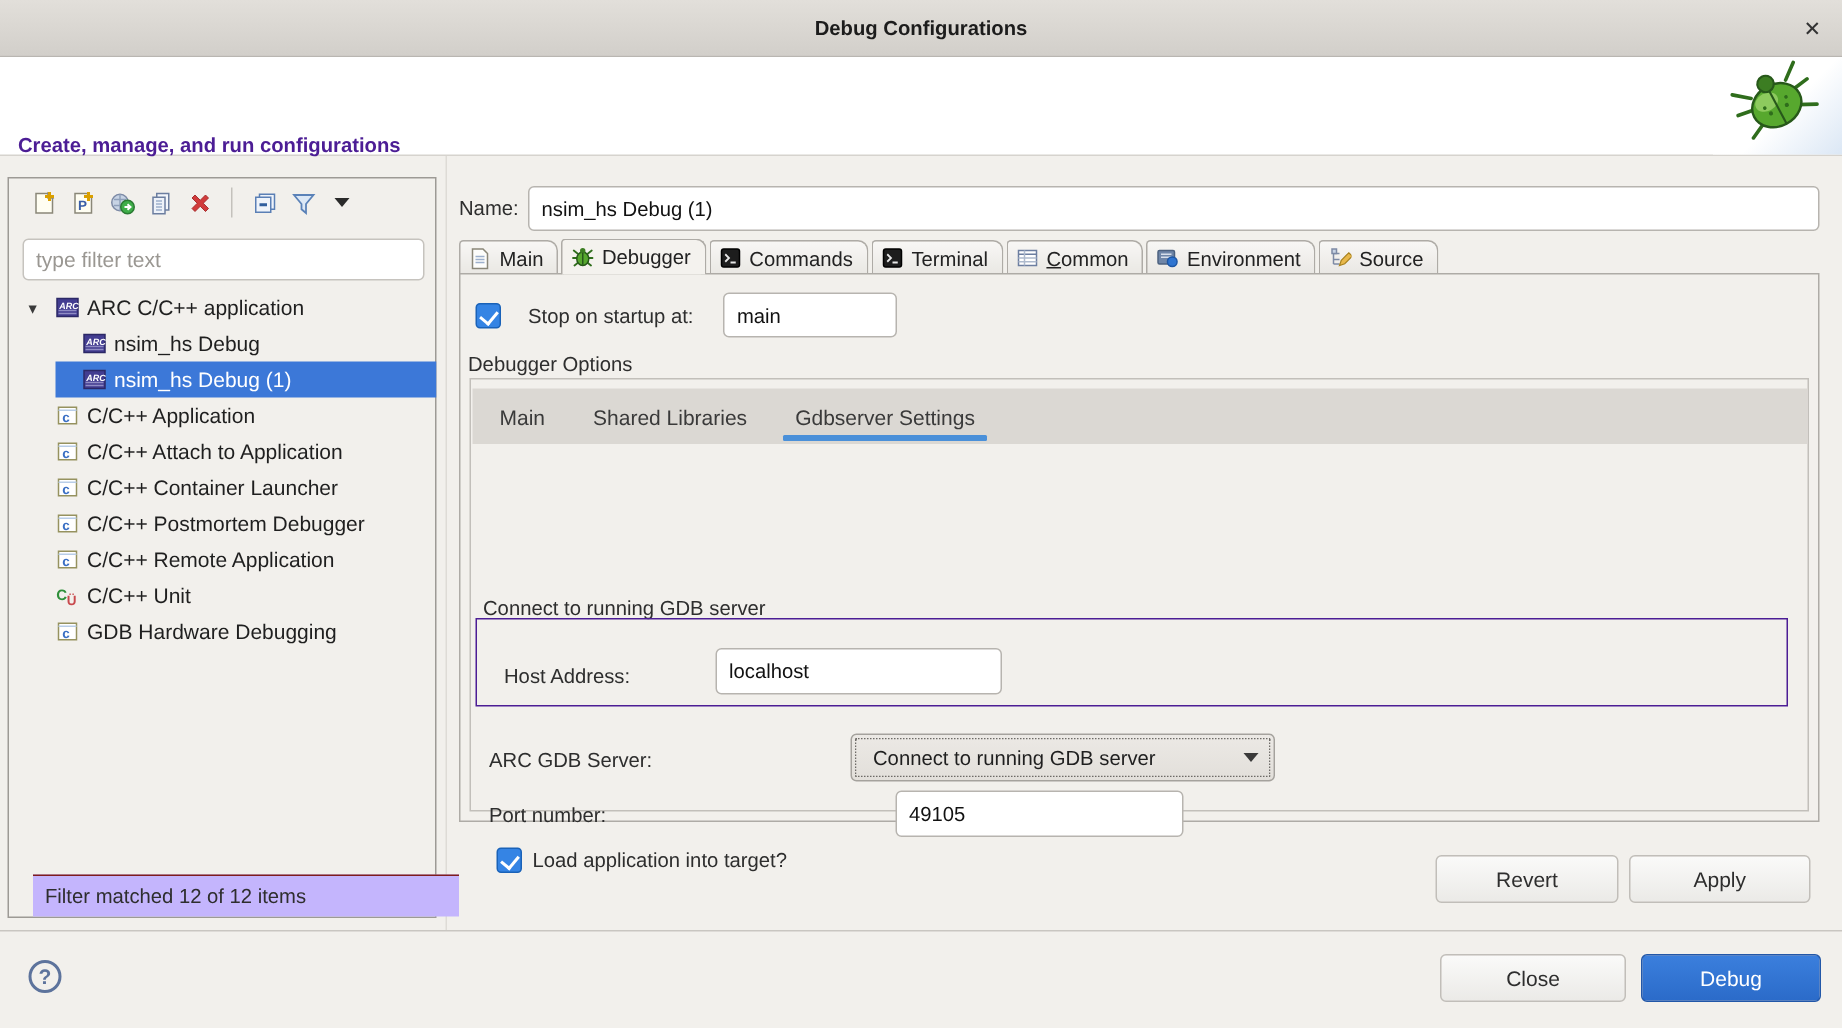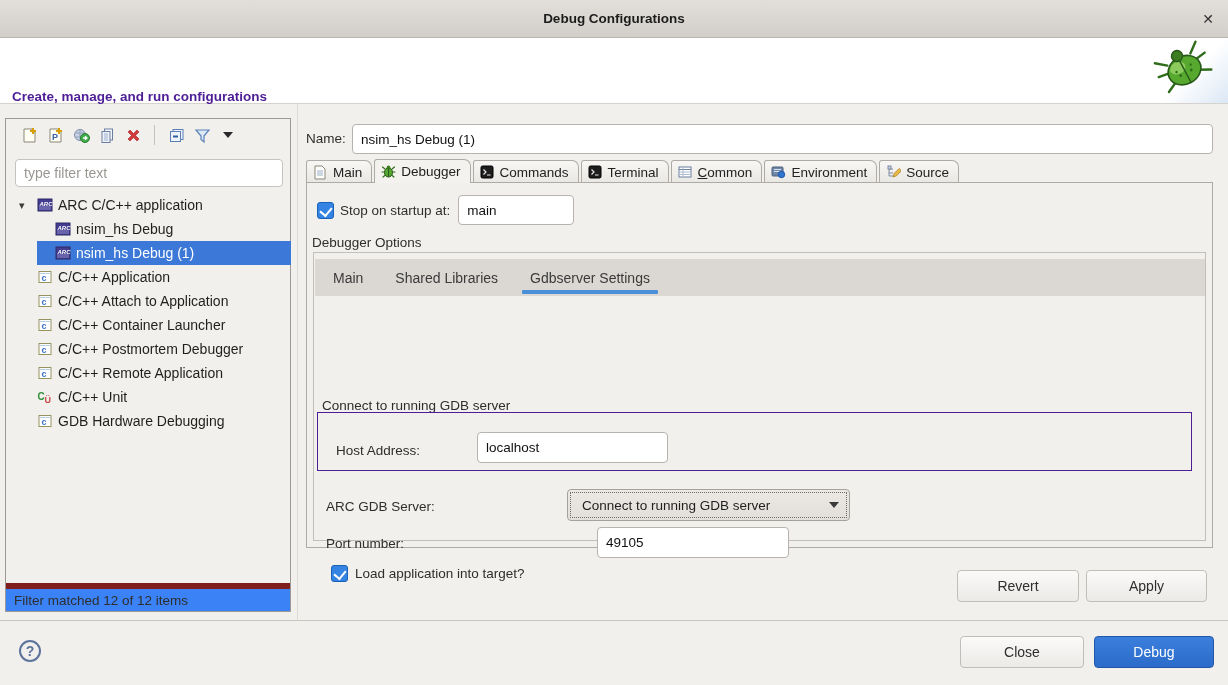--- a/index.html
+++ b/index.html
@@ -56,23 +56,23 @@
   .row-inner { display:flex; align-items:center; height:24px; flex:1; padding-right:4px; }
   .lvl0 .row-inner { margin-left:12px; }
   .lvl1 .row-inner { margin-left:30px; }
   .arrow-slot { width:18px; text-align:left; font-size:11px; color:#3a3a3a; flex:0 0 18px; }
   .ticon { width:16px; height:16px; flex:0 0 16px; margin-right:5px; display:flex; }
   .tlabel { white-space:nowrap; font-size:14px; color:#1f1f1f; }
   .tree-row.selected .row-inner { background:#3c78d8; }
   .tree-row.selected .tlabel { color:#ffffff; }
 
   .sb-status {
-    position:absolute; left:0; bottom:0; width:100%; height:28px;
-    border-top:6px solid #7f1d1d; display:flex; align-items:center; padding-left:8px;
-    font-size:13.5px; color:#2e2e2e; background:#3b82f6;
+    position:absolute; left:16px; bottom:0; width:100%; height:28px;
+    border-top:1px solid #7f1d1d; display:flex; align-items:center; padding-left:8px;
+    font-size:13.5px; color:#2e2e2e; background:#c4b5fd;
   }
 
   
   .name-label { left:306px; top:131px; font-size:13.5px; color:#2e2e2e; }
   .name-field {
     left:352px; top:124px; width:861px; height:30px;
     border:1px solid #b7b4af; border-radius:4px; background:#fff;
     font-family:"Liberation Sans",sans-serif; font-size:13.5px; color:#111; padding:0 8px; outline:none;
   }
 
@@ -90,21 +90,21 @@
   .content {
     left:306px; top:182px; width:907px; height:366px;
     border:1px solid #aeaba6; background:#f2f0ec; z-index:1;
   }
 
   
   .cb { width:17px; height:17px; border-radius:3px; background:#3584e4; border:1px solid #1a62b8; position:relative; flex:0 0 17px; }
   .cb::after { content:""; position:absolute; left:4px; top:2px; width:6px; height:9px;
     border:solid #fff; border-width:0 2px 2px 0; transform:rotate(40deg); }
 
-  .row-stop { position:absolute; left:10px; top:12px; display:flex; align-items:center; }
+  .row-stop { position:absolute; left:10px; top:12px; display:flex; align-items:center;gap:12px; }
   .lab { font-size:13.5px; color:#2e2e2e; }
   .txt-field {
     border:1px solid #b7b4af; border-radius:4px; background:#fff;
     font-family:"Liberation Sans",sans-serif; font-size:13.5px; color:#111; padding:0 8px; outline:none;margin-left:32px;
   }
 
   
   .group1 { position:absolute; left:6px; top:69px; width:893px; height:289px;
     border:1px solid #c2bfba; }
   .group1-label { position:absolute; left:2px; top:52px; font-size:13.5px; color:#2e2e2e; background:#f2f0ec; padding:0 3px; }

